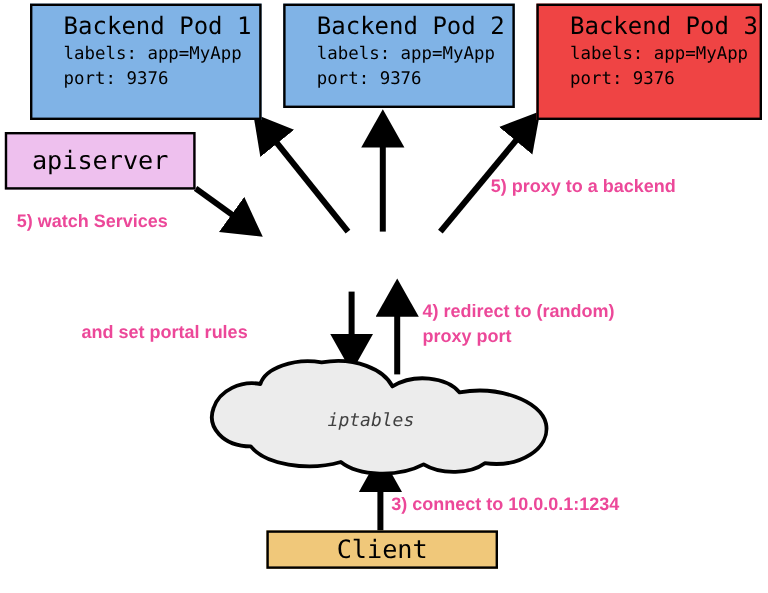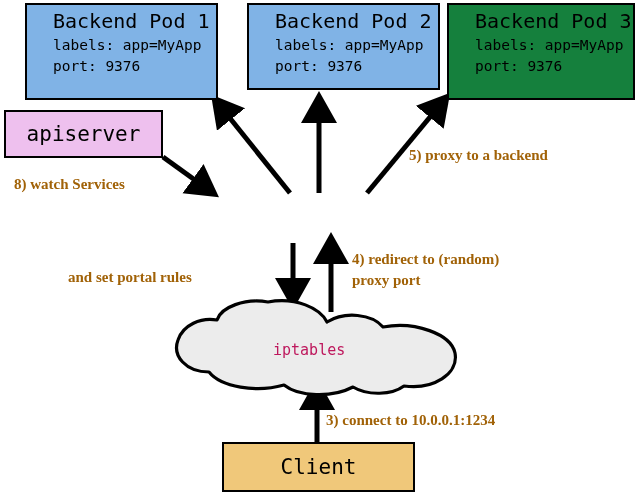--- a/index.html
+++ b/index.html
@@ -37,33 +37,34 @@
     white-space:nowrap;
   }
   .plain-label{
     font-size:21px;
     color:#000;
     text-align:center;
     white-space:nowrap;
   }
   .step{
     position:absolute;
-    font-family:Liberation Serif, serif;
+    font-family:Liberation Sans, sans-serif;
     font-weight:bold;
     font-size:15px;
     line-height:21px;
-    color:#a16207;
+    color:#ec4899;
     white-space:pre;
     letter-spacing:0px;
   }
   .cloud-label{
     position:absolute;
     font-size:15px;
-    color:#be185d;
+    color:#404040;
     white-space:nowrap;
+    font-style:italic;
   }
 </style>
 </head>
 <body>
 
 <div id="canvas">
 
   <svg id="svg-layer" viewBox="0 0 640 494">
     <defs>
       <marker id="ah" markerWidth="10" markerHeight="10" refX="3.2" refY="3.6" orient="auto" markerUnits="strokeWidth">
@@ -97,44 +98,44 @@
              C 183 325 201 317 217 320
              C 221 307 245 298 268 302 Z" fill="#ececec" stroke="#000000" stroke-width="3.2" stroke-linejoin="round"></path>
   </svg>
 
   <div class="node pod" style="left:25px;top:3px;width:193px;height:97px;background:#80b3e6;">
     <div class="pod-title">Backend Pod 1</div>
     <div class="pod-line">labels: app=MyApp</div>
     <div class="pod-line">port: 9376</div>
   </div>
 
-  <div class="node pod" style="left:236px;top:3px;width:193px;height:87px;background:#80b3e6;margin-left:11px;">
+  <div class="node pod" style="left:236px;top:3px;width:193px;height:87px;background:#80b3e6;">
     <div class="pod-title">Backend Pod 2</div>
     <div class="pod-line">labels: app=MyApp</div>
     <div class="pod-line">port: 9376</div>
   </div>
 
-  <div class="node pod" style="left:447px;top:3px;width:188px;height:97px;background:#15803d;">
+  <div class="node pod" style="left:447px;top:3px;width:188px;height:97px;background:#ef4444;">
     <div class="pod-title">Backend Pod 3</div>
     <div class="pod-line">labels: app=MyApp</div>
     <div class="pod-line">port: 9376</div>
   </div>
 
   <div class="node" style="left:4px;top:110px;width:159px;height:48px;background:#eec0ee;">
     <div class="plain-label">apiserver</div>
   </div>
 
 
   <div class="cloud-label" style="left:273px;top:341px;">iptables</div>
 
-  <div class="node" style="left:222px;top:442px;width:193px;height:50px;background:#f0c87a;">
+  <div class="node" style="left:222px;top:442px;width:193px;height:32px;background:#f0c87a;">
     <div class="plain-label">Client</div>
   </div>
 
-  <div class="step" style="left:14px;top:174px;">8) watch Services</div>
+  <div class="step" style="left:14px;top:174px;">5) watch Services</div>
 
   <div class="step" style="left:68px;top:267px;">and set portal rules</div>
 
   <div class="step" style="left:326px;top:410px;">3) connect to 10.0.0.1:1234</div>
 
   <div class="step" style="left:352px;top:249px;">4) redirect to (random)</div>
   <div class="step" style="left:352px;top:270px;">proxy port</div>
 
   <div class="step" style="left:409px;top:145px;">5) proxy to a backend</div>
 

